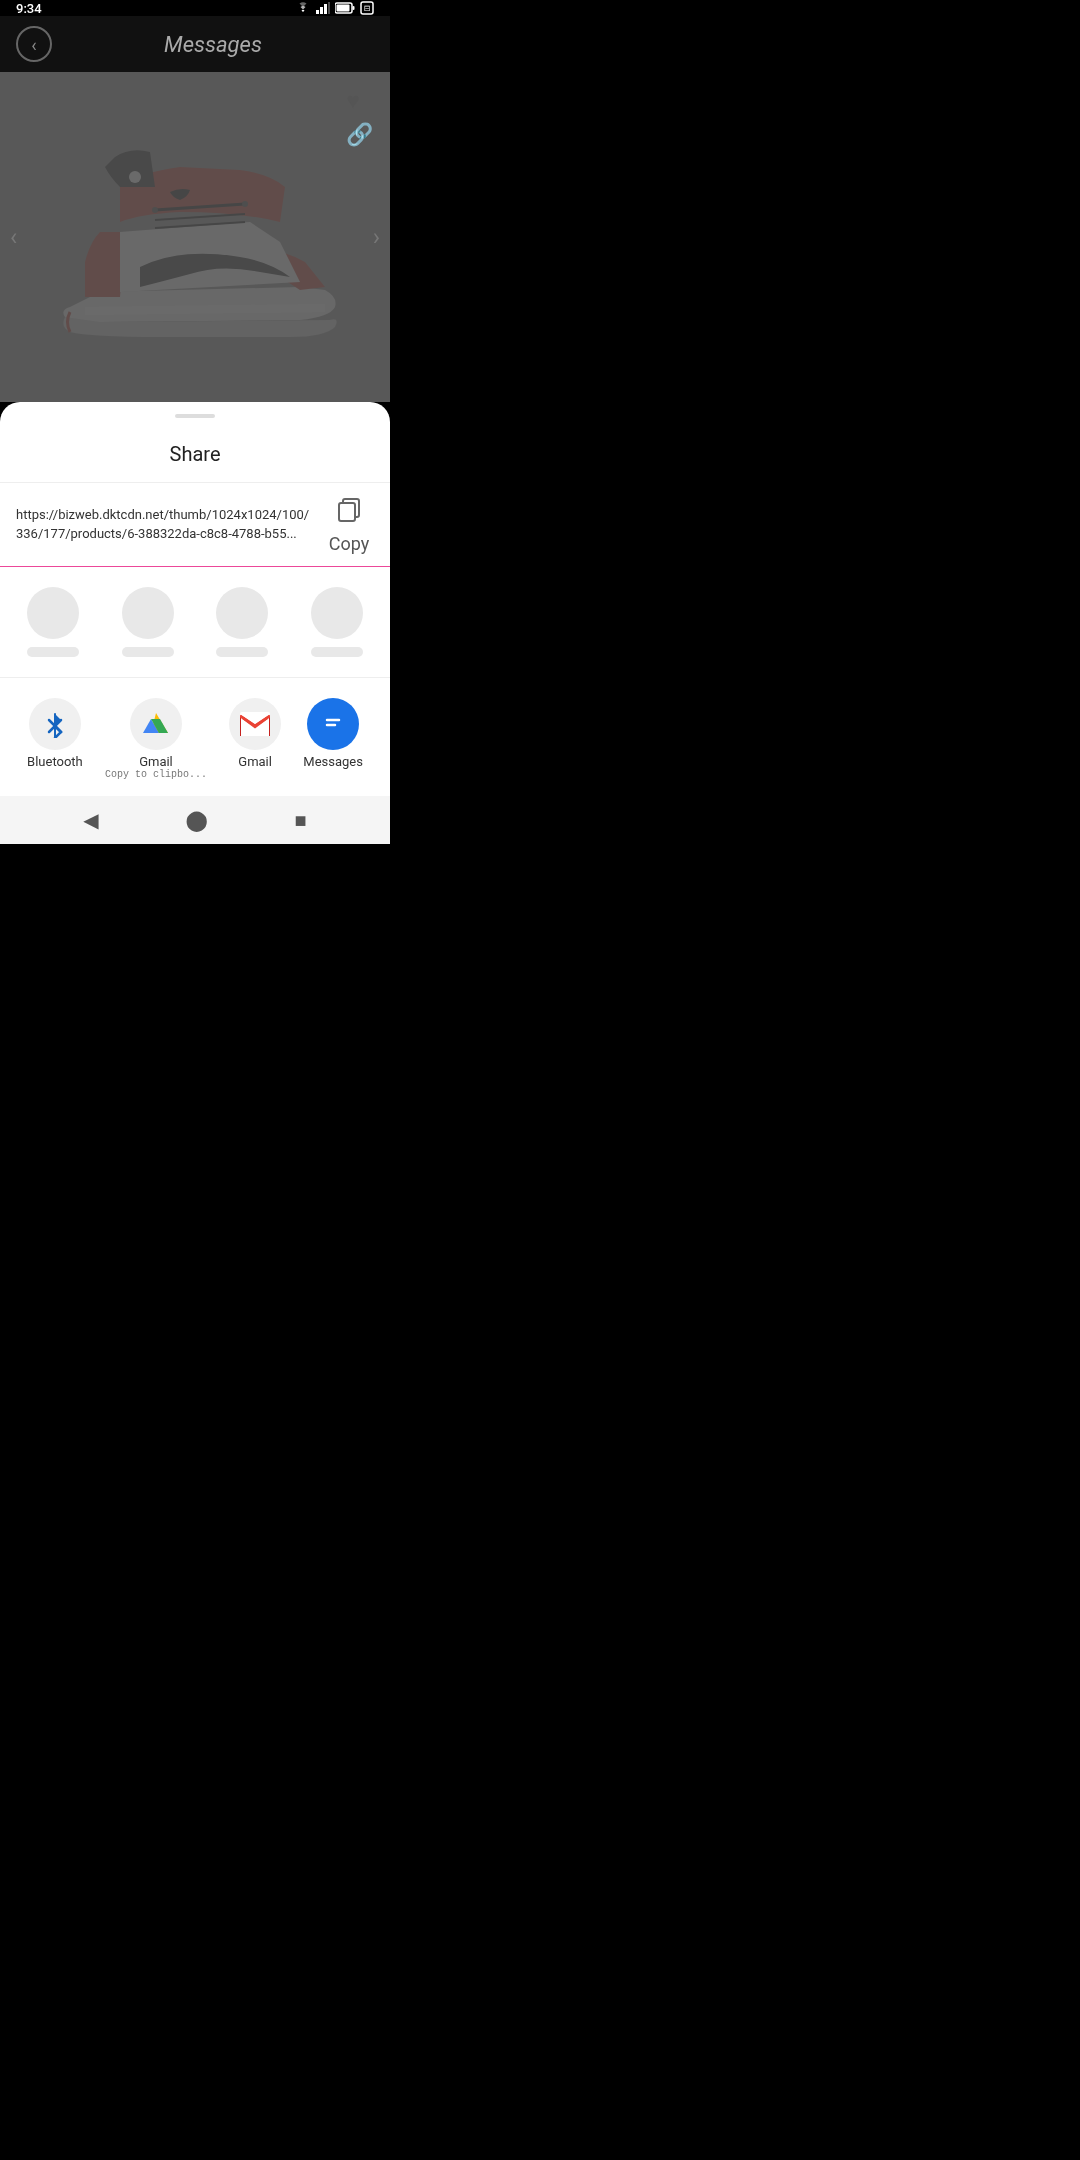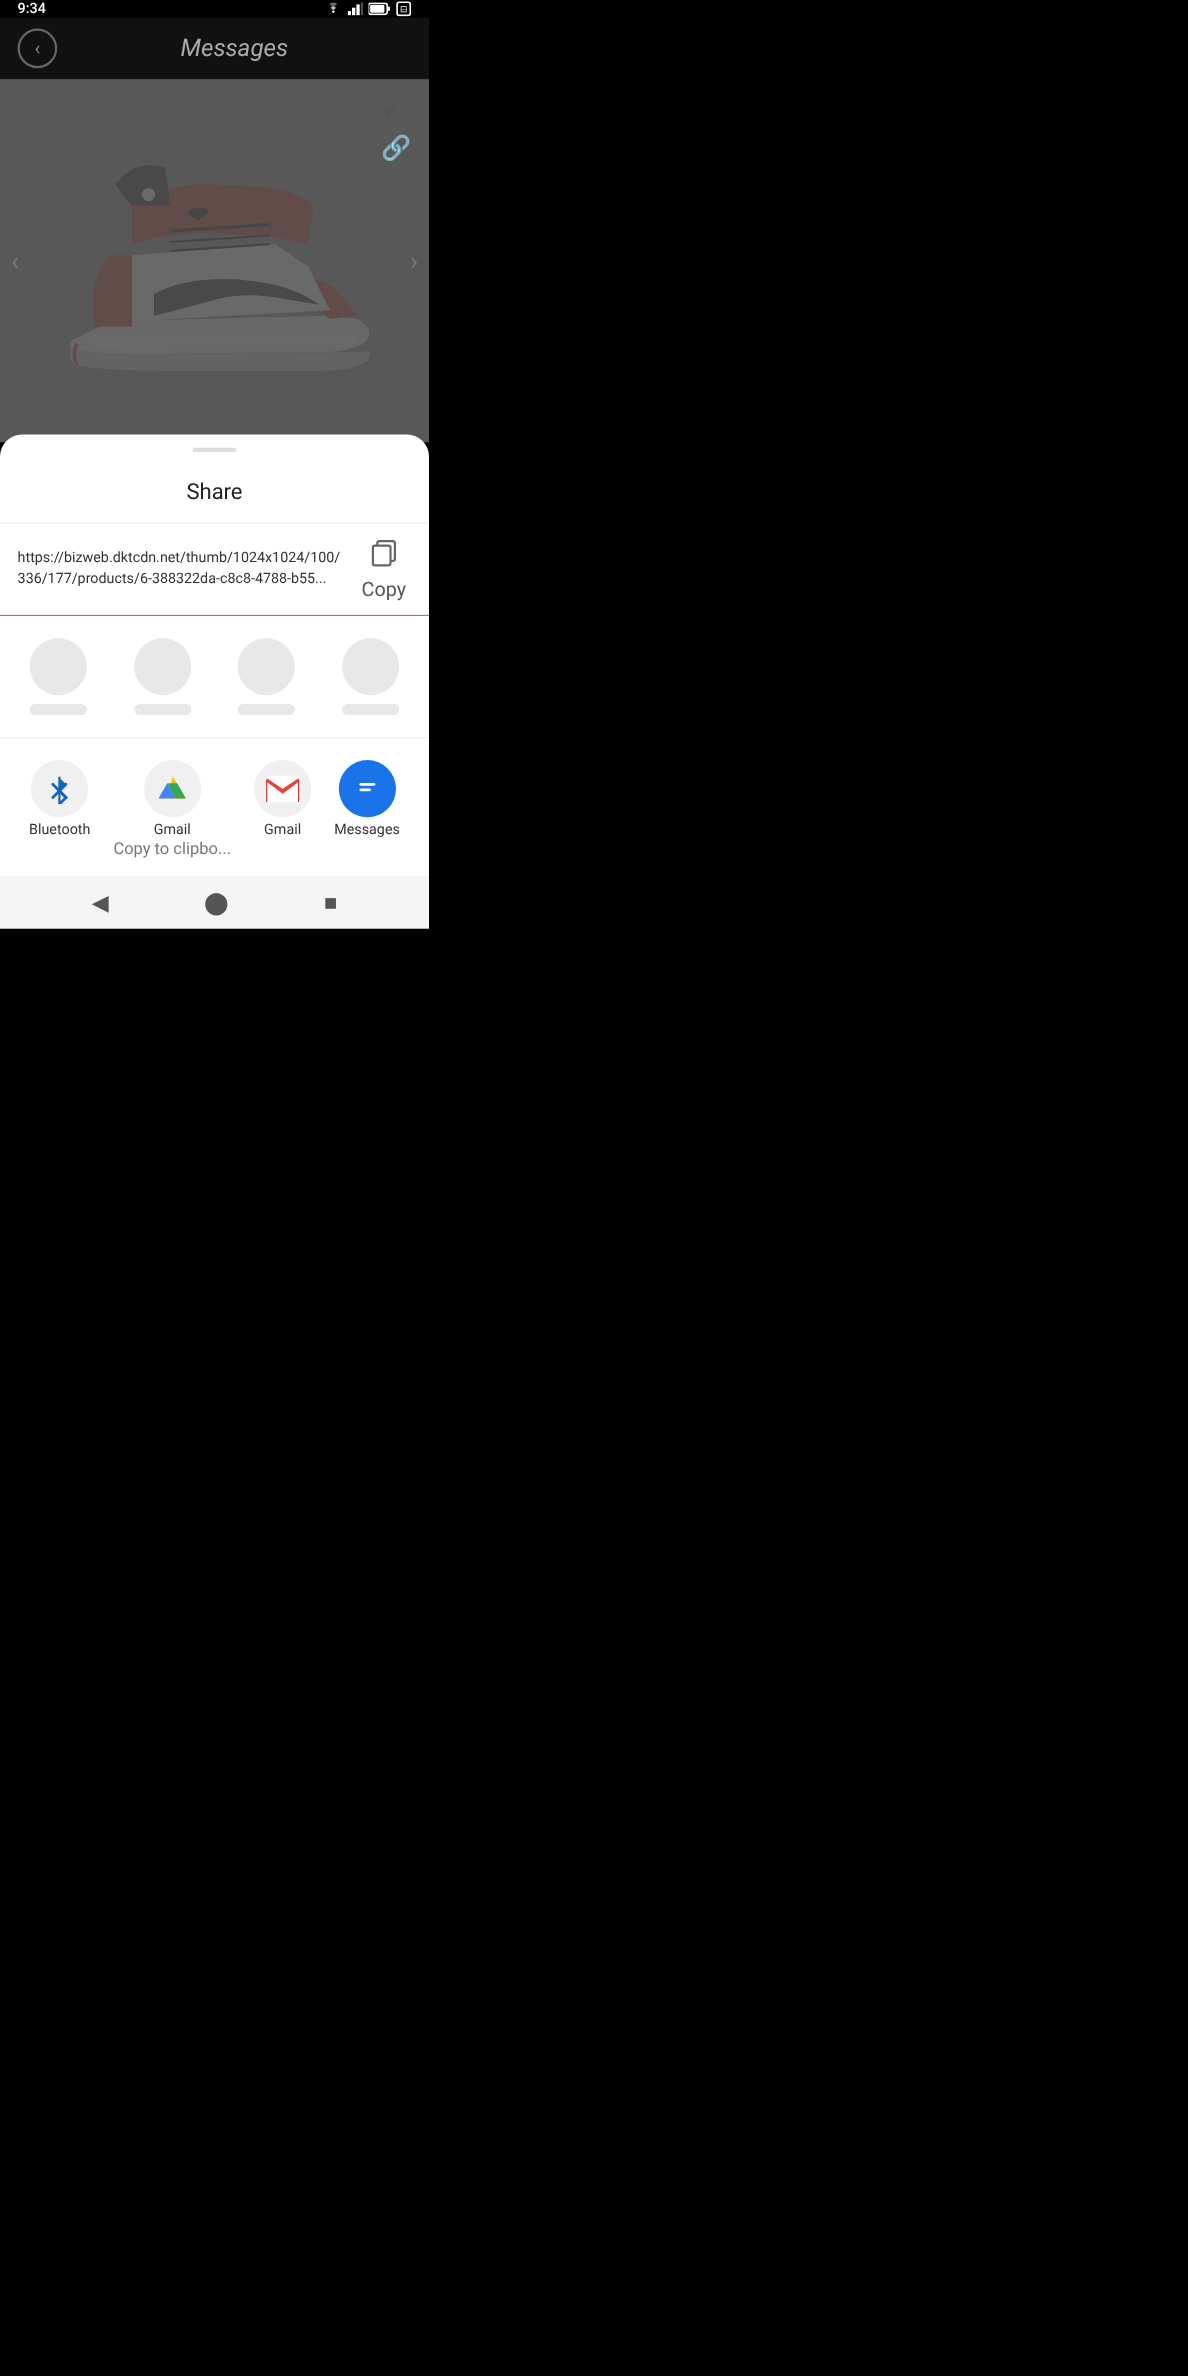--- a/index.html
+++ b/index.html
@@ -233,24 +233,25 @@
     }
     .messages-icon-bg {
       background: #1a73e8;
     }
     .bottom-app-name {
       font-size: 13px;
       color: #333;
       text-align: center;
     }
     .bottom-app-sub {
-      font-size: 15px;
+      font-size: 10px;
       color: #777;
       text-align: center;
       margin-top: -4px;
+      font-family: Liberation Mono, monospace;
     }
 
     
     .nav-bar {
       width: 100%;
       height: 48px;
       background: #f5f5f5;
       display: flex;
       align-items: center;
       justify-content: space-around;

